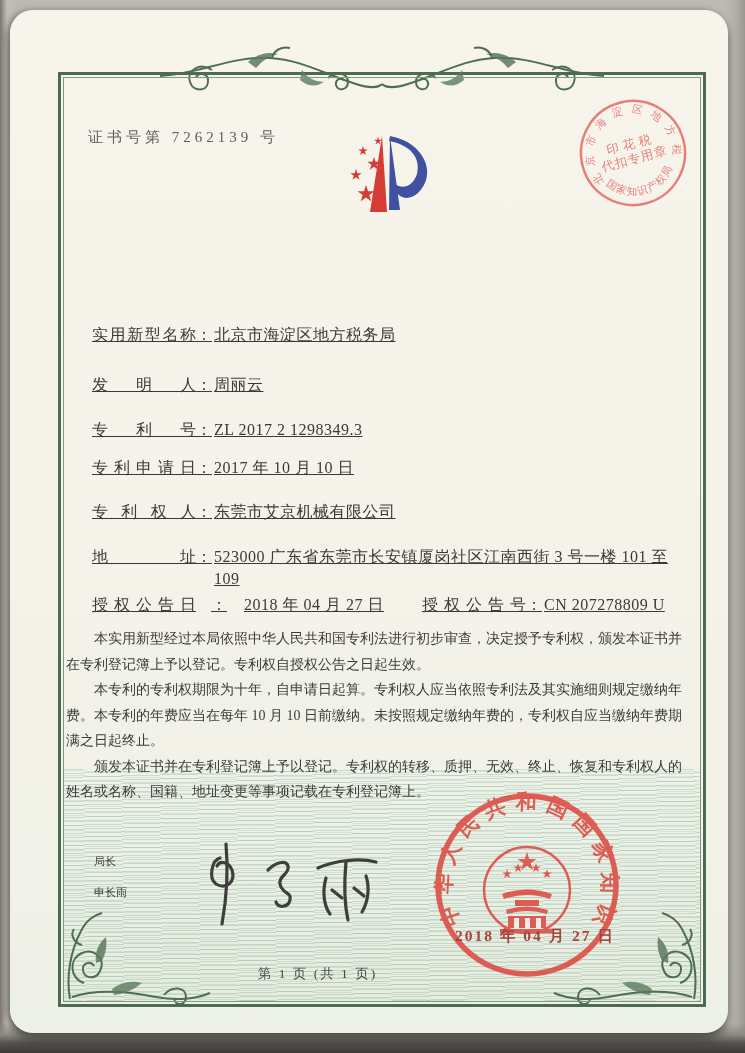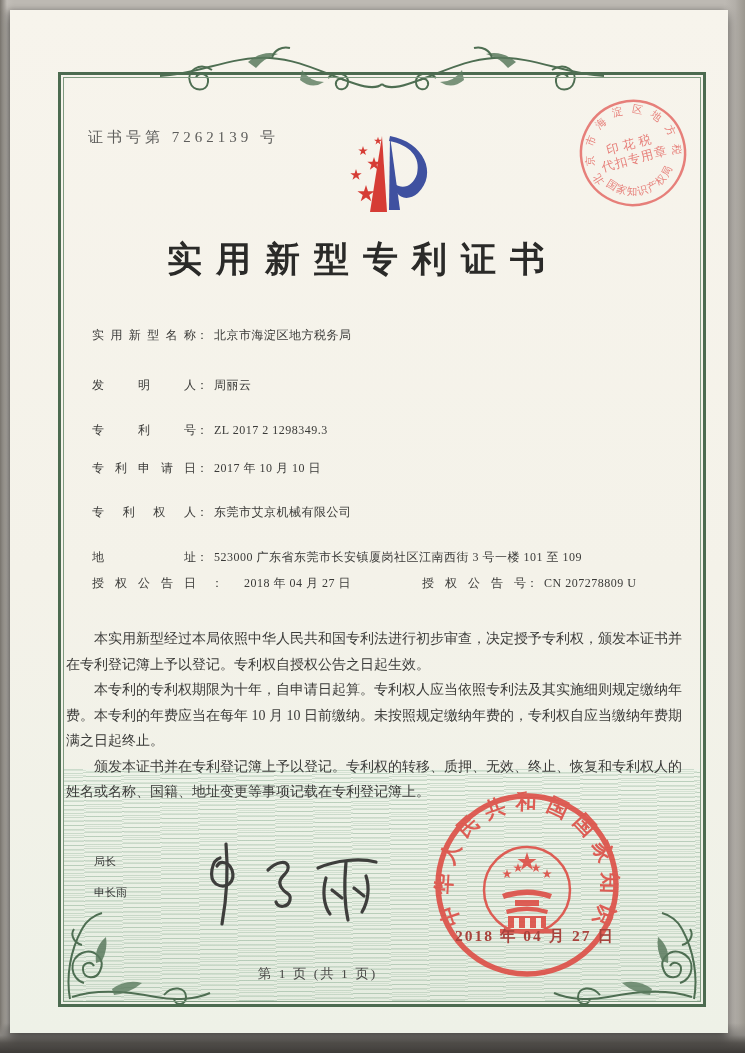--- a/index.html
+++ b/index.html
@@ -9,20 +9,21 @@
     background:
       linear-gradient(0deg,#3c3a37 0px,#55524e 10px,#8b8883 18px,rgba(182,178,172,0) 30px),
       linear-gradient(90deg,#7a766f 0px,#c2beb8 7px,rgba(194,190,184,0) 14px),
       linear-gradient(270deg,#9b978f 0px,#b3afa9 10px,rgba(179,175,169,0) 20px),
       #bdb9b3;
   }
   .paper{
     position:absolute;left:10px;top:10px;right:17px;bottom:20px;
     background:linear-gradient(180deg,#f7f4ec 0%,#f4f2e9 55%,#eef1e7 100%);
     box-shadow:-3px 0 6px rgba(0,0,0,.25), 0 6px 10px rgba(0,0,0,.4);
+    border-radius:23px;
   }
   .frame{
     position:absolute;left:48px;top:62px;right:22px;bottom:26px;
     border:3px solid #4c6b50;
   }
   .frame::after{
     content:"";position:absolute;inset:2px;border:1px solid #7e9a80;
   }
   .guilloche{
     position:absolute;left:3px;right:3px;bottom:3px;height:232px;
@@ -35,21 +36,21 @@
   .corner-bl{position:absolute;left:-5px;bottom:-7px;}
   .corner-br{position:absolute;right:-5px;bottom:-7px;}
   .cert-number{
     position:absolute;left:78px;top:118px;font-size:15px;letter-spacing:4px;color:#5d5d5b;
   }
   .logo{position:absolute;left:310px;top:120px;}
   .title{
     position:absolute;left:0;right:26px;top:226px;text-align:center;
     font-size:35px;font-weight:600;letter-spacing:14px;color:#2a2a28;text-indent:14px;
   }
-  .fields{position:absolute;left:82px;top:314px;width:604px;font-size:12px;color:#3a3a38;}
+  .fields{position:absolute;left:82px;top:314px;width:604px;font-size:16px;color:#3a3a38;text-decoration:underline;}
   .frow{display:flex;line-height:22px;}
   .flabel{display:inline-block;width:104px;text-align:justify;text-align-last:justify;flex:0 0 104px;}
   .fcolon{flex:0 0 18px;}
   .fvalue{flex:1;letter-spacing:.5px;}
   .mb1{margin-bottom:28px}.mb2{margin-bottom:23px}.mb3{margin-bottom:16px}
   .mb4{margin-bottom:22px}.mb5{margin-bottom:23px}.mb6{margin-bottom:4px}
   .pair{display:flex;}
   .pair.left{flex:0 0 330px;gap:15px;}
   .pair.right{flex:1;justify-content:space-between;}
   .paras{
@@ -122,21 +123,20 @@
       <use href="#star" transform="translate(36,45) scale(6)"></use>
       <use href="#star" transform="translate(54,34) scale(7)"></use>
       <use href="#star" transform="translate(43,21) scale(5)"></use>
       <use href="#star" transform="translate(58,11) scale(4.2)"></use>
     </g>
     <polygon points="62,6 67,82 50,82" fill="#d63c35"></polygon>
     <polygon points="70,6 80,80 69,80" fill="#3f51a0"></polygon>
     <path d="M70,6 C104,12 118,44 98,63 C90,70 81,69 77,63 L75,54 C83,60 93,56 97,44 C101,27 90,15 69,11 Z" fill="#3f51a0"></path>
   </svg>
 
-  <div class="title z2">实用新型专利证书</div>
 
   <div class="fields z2">
     <div class="frow mb1">
       <span class="flabel">实用新型名称</span>
         <span class="fcolon">：</span>
         <span class="fvalue">北京市海淀区地方税务局</span>
     </div>
     <div class="frow mb2">
       <span class="flabel">发明人</span>
         <span class="fcolon">：</span>

